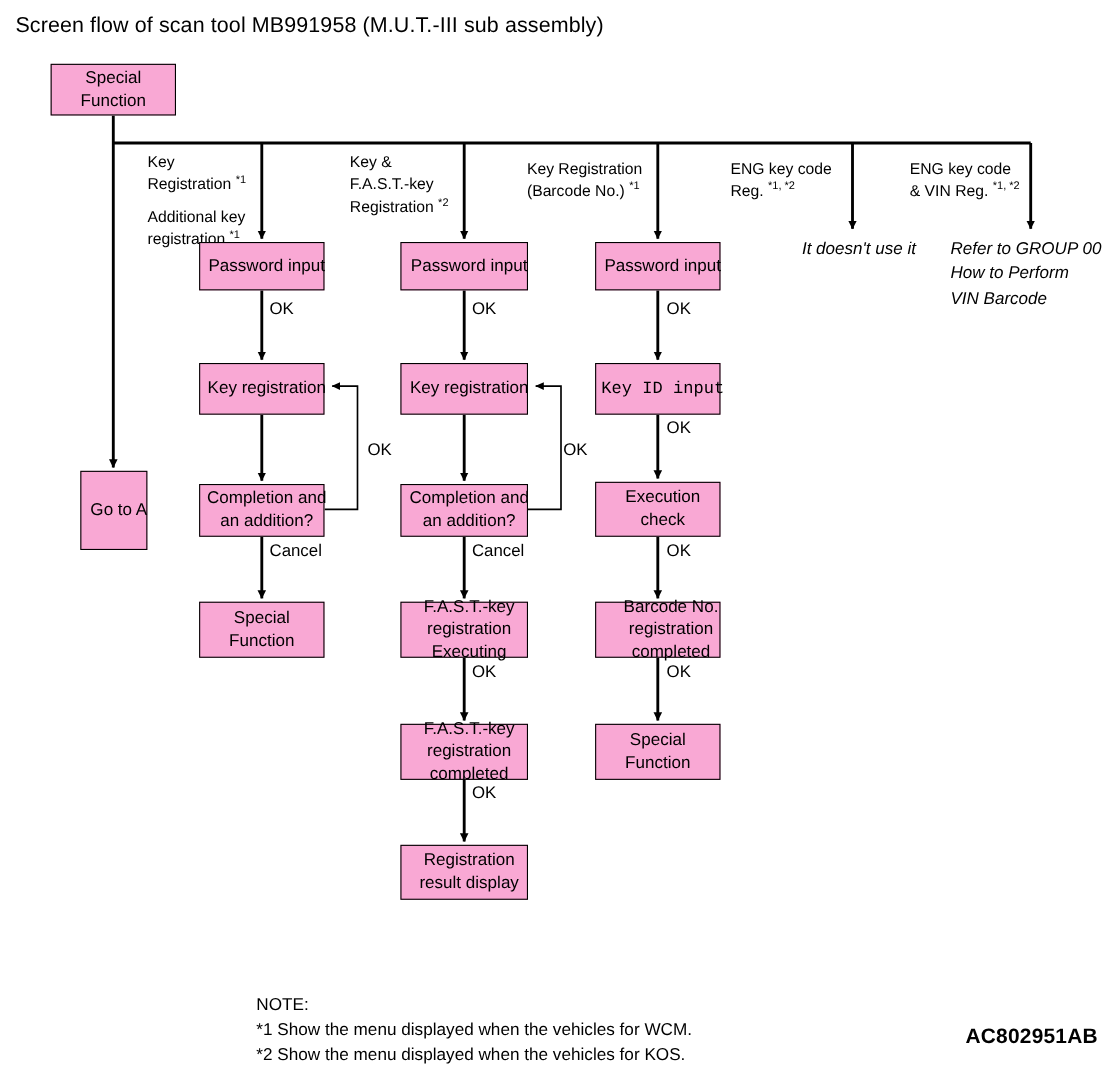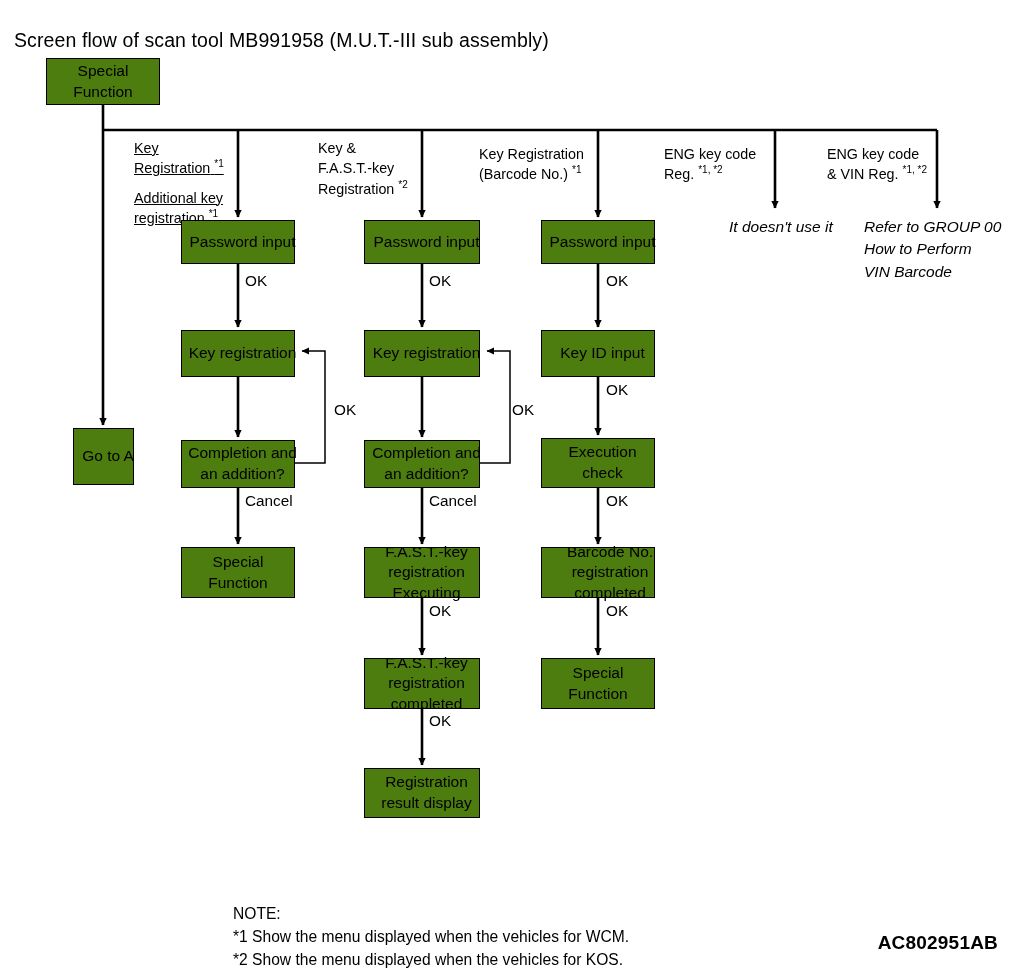--- a/index.html
+++ b/index.html
@@ -6,26 +6,26 @@
   body{
     width:1010px;height:979px;position:relative;
     font-family:"Liberation Sans","DejaVu Sans",sans-serif;
     color:#000;overflow:hidden;
   }
   #stage{position:absolute;left:0;top:0;width:1010px;height:979px;}
   svg.layer{position:absolute;left:0;top:0;width:1010px;height:979px;pointer-events:none;}
 
   .title{
     position:absolute;left:14px;top:12px;
-    font-size:19.5px;letter-spacing:.1px;white-space:nowrap;margin-top:17px;
+    font-size:19.5px;letter-spacing:.1px;white-space:nowrap;
   }
 
   .node{
     position:absolute;box-sizing:border-box;
-    border:1.6px solid #000;background:#4d7c0f;
+    border:1.6px solid #000;background:#f9a8d4;
     display:flex;flex-direction:column;justify-content:center;
     font-size:15.5px;line-height:1.33;
   }
   .node.ctr{align-items:center;text-align:center;}
   .node.lft{align-items:center;text-align:left;padding-left:9px;}
   .node .ln{white-space:nowrap;}
 
   .blabel{
     position:absolute;font-size:14.3px;line-height:1.42;
     white-space:nowrap;text-align:left;
@@ -100,25 +100,25 @@
       <path d="M295,463 L325,463 L325,351 L302,351" marker-end="url(#aheadthin)"></path>
       <path d="M480,463 L510,463 L510,351 L487,351" marker-end="url(#aheadthin)"></path>
     </g>
   </svg>
 
   <div class="node ctr" style="left:46px;top:58px;width:114px;height:47px;">
     <span class="ln">Special</span>
     <span class="ln">Function</span>
   </div>
 
-  <div class="node lft" style="left:73px;top:428px;width:61px;height:57px;">
+  <div class="node lft" style="left:73px;top:428px;width:61px;height:72px;">
     <span class="ln">Go to A</span>
   </div>
 
-  <div class="blabel" style="left:134px;top:138px;text-decoration:underline;">
+  <div class="blabel" style="left:134px;top:138px;">
     <div><span>Key</span></div>
     <div><span>Registration</span> <sup class="fn">*1</sup></div>
     <div style="height:9px;"></div>
     <div><span>Additional key</span></div>
     <div><span>registration</span> <sup class="fn">*1</sup></div>
   </div>
 
   <div class="blabel" style="left:318px;top:138px;">
     <div><span>Key &amp;</span></div>
     <div><span>F.A.S.T.-key</span></div>
@@ -184,21 +184,21 @@
   </div>
   <div class="elabel" style="left:429px;top:272px;">OK</div>
   <div class="elabel" style="left:429px;top:492px;">Cancel</div>
   <div class="elabel" style="left:429px;top:602px;">OK</div>
   <div class="elabel" style="left:429px;top:712px;">OK</div>
   <div class="elabel" style="left:512px;top:401px;">OK</div>
 
   <div class="node lft" style="left:541px;top:220px;width:114px;height:44px;">
     <span class="ln">Password input</span>
   </div>
-  <div class="node lft" style="left:541px;top:330px;width:114px;height:47px;">
+  <div class="node lft" style="left:541px;top:330px;width:114px;height:47px;font-family:Liberation Mono, monospace;">
     <span class="ln">Key ID input</span>
   </div>
   <div class="node lft" style="left:541px;top:438px;width:114px;height:50px;">
     <span class="ln">Execution</span>
     <span class="ln">check</span>
   </div>
   <div class="node lft" style="left:541px;top:547px;width:114px;height:51px;padding-left:24px;">
     <span class="ln">Barcode No.</span>
     <span class="ln">registration</span>
     <span class="ln">completed</span>

